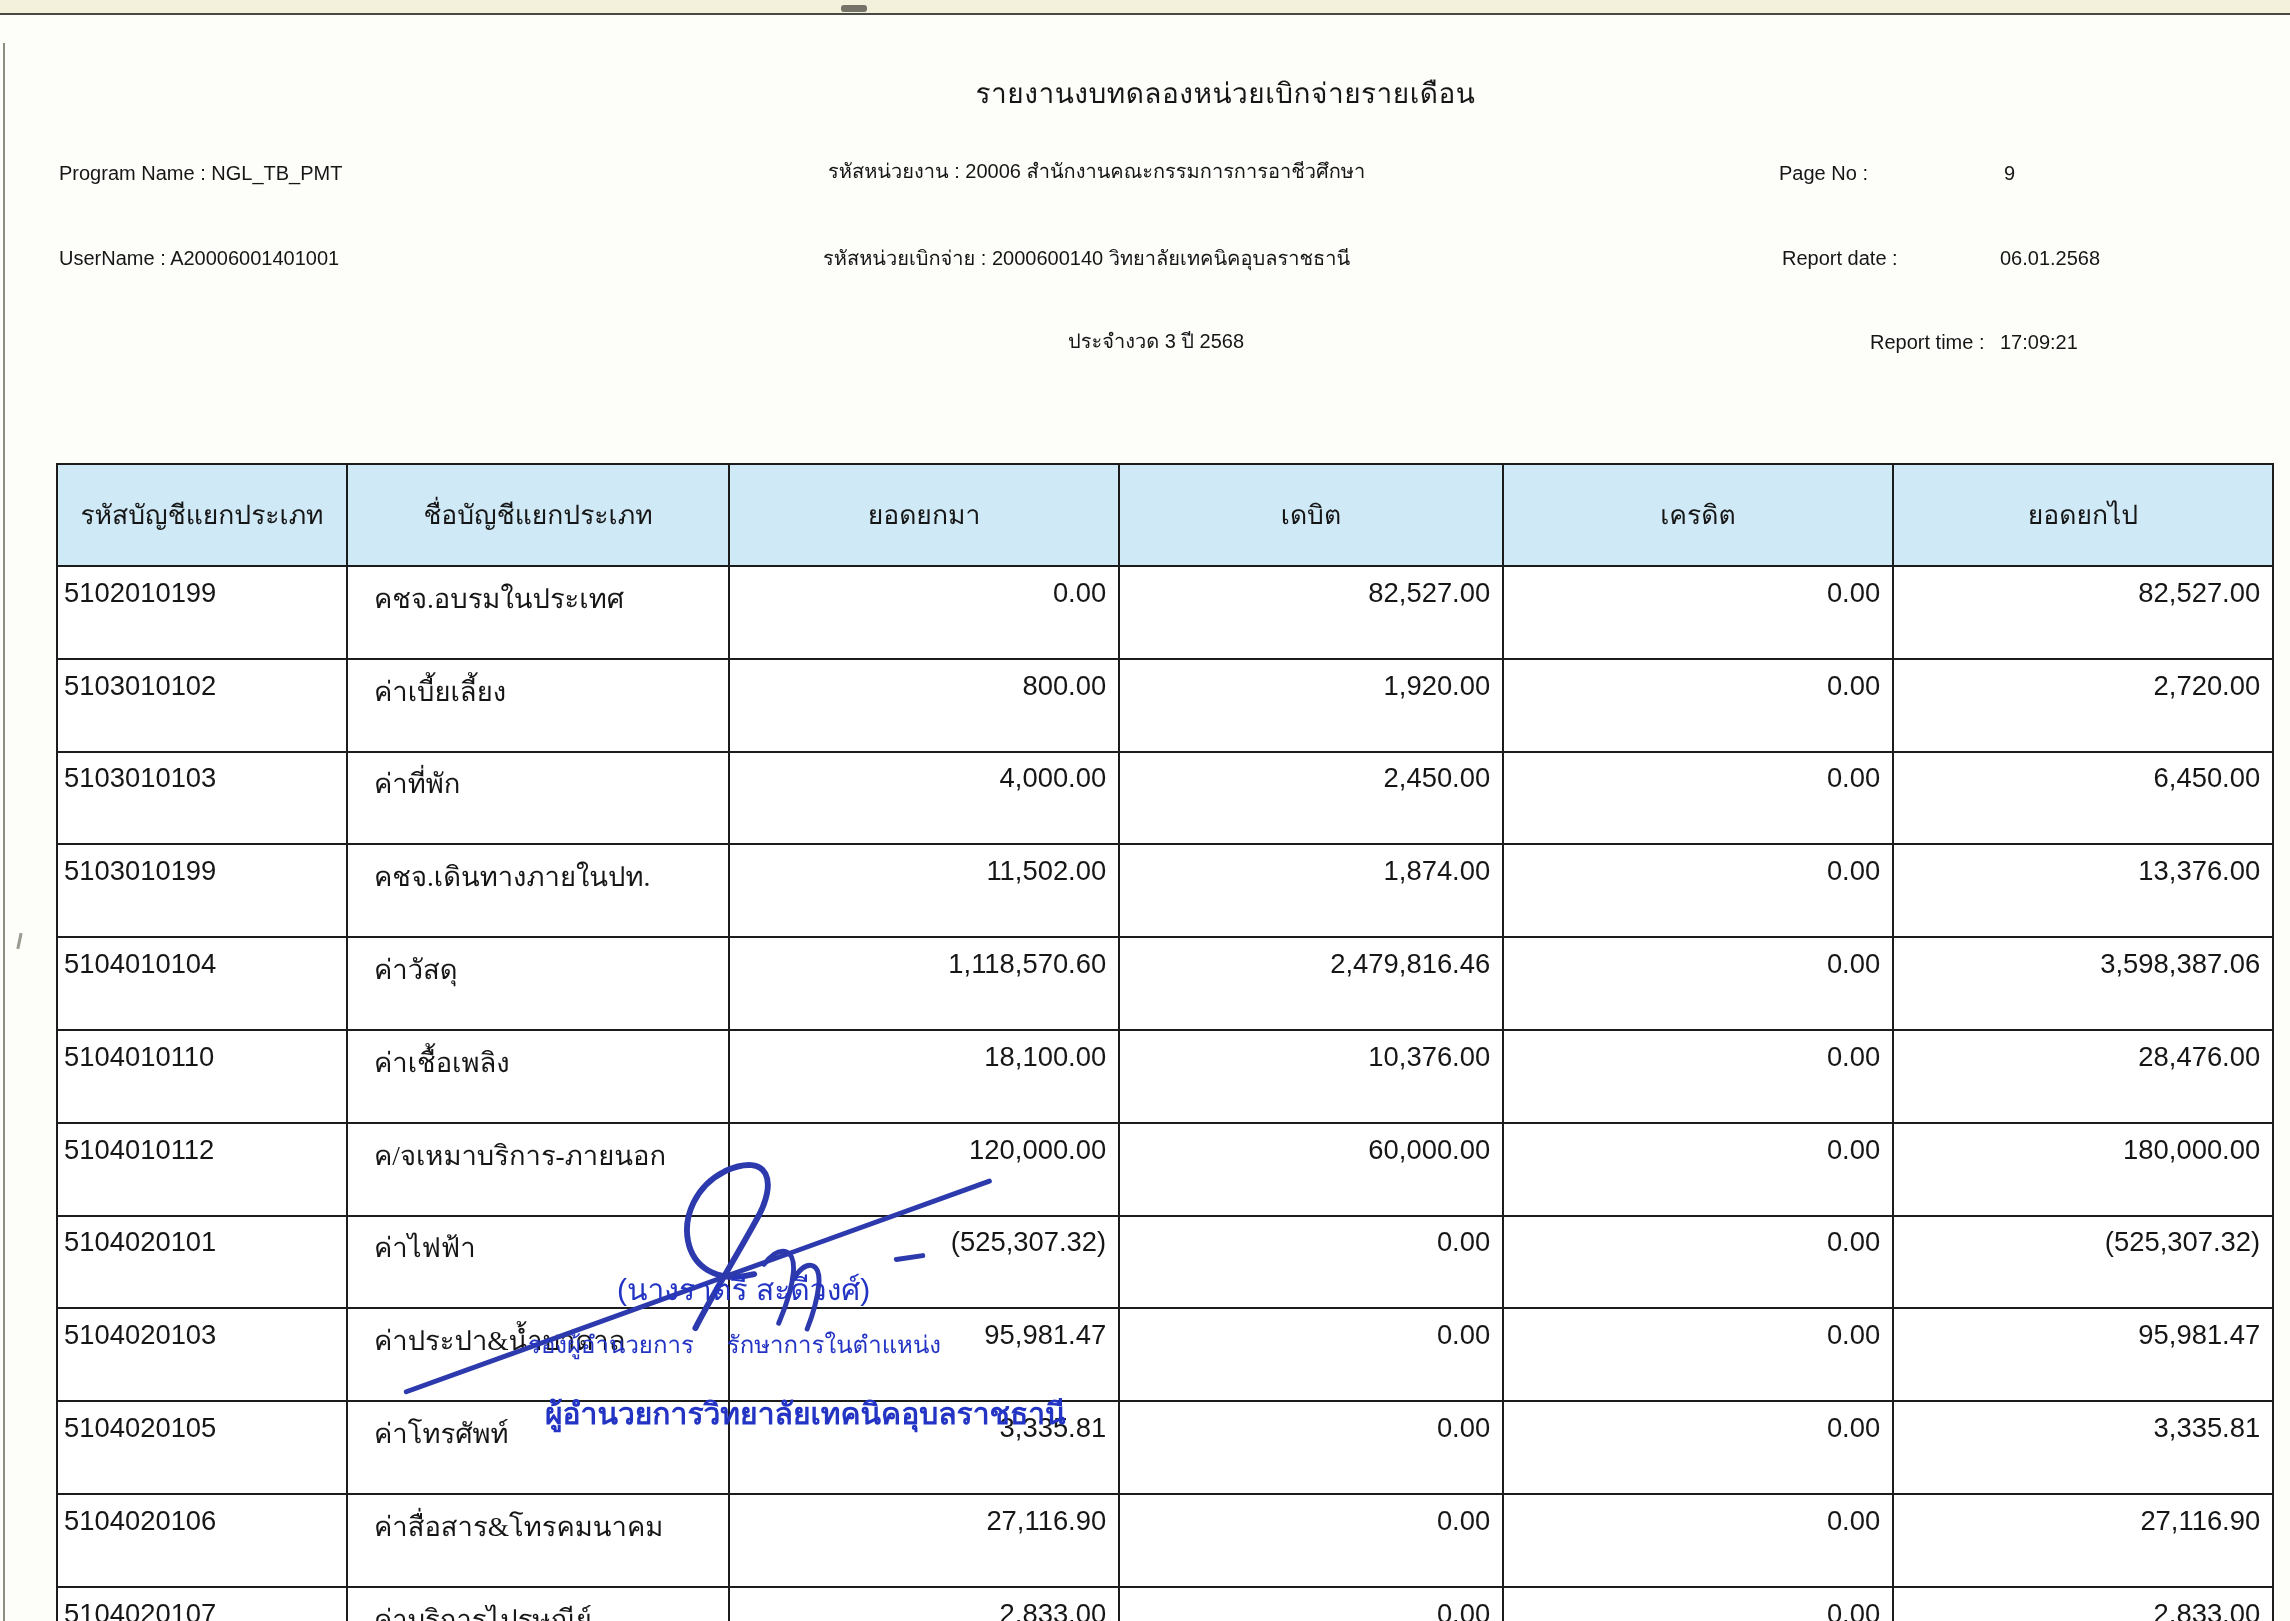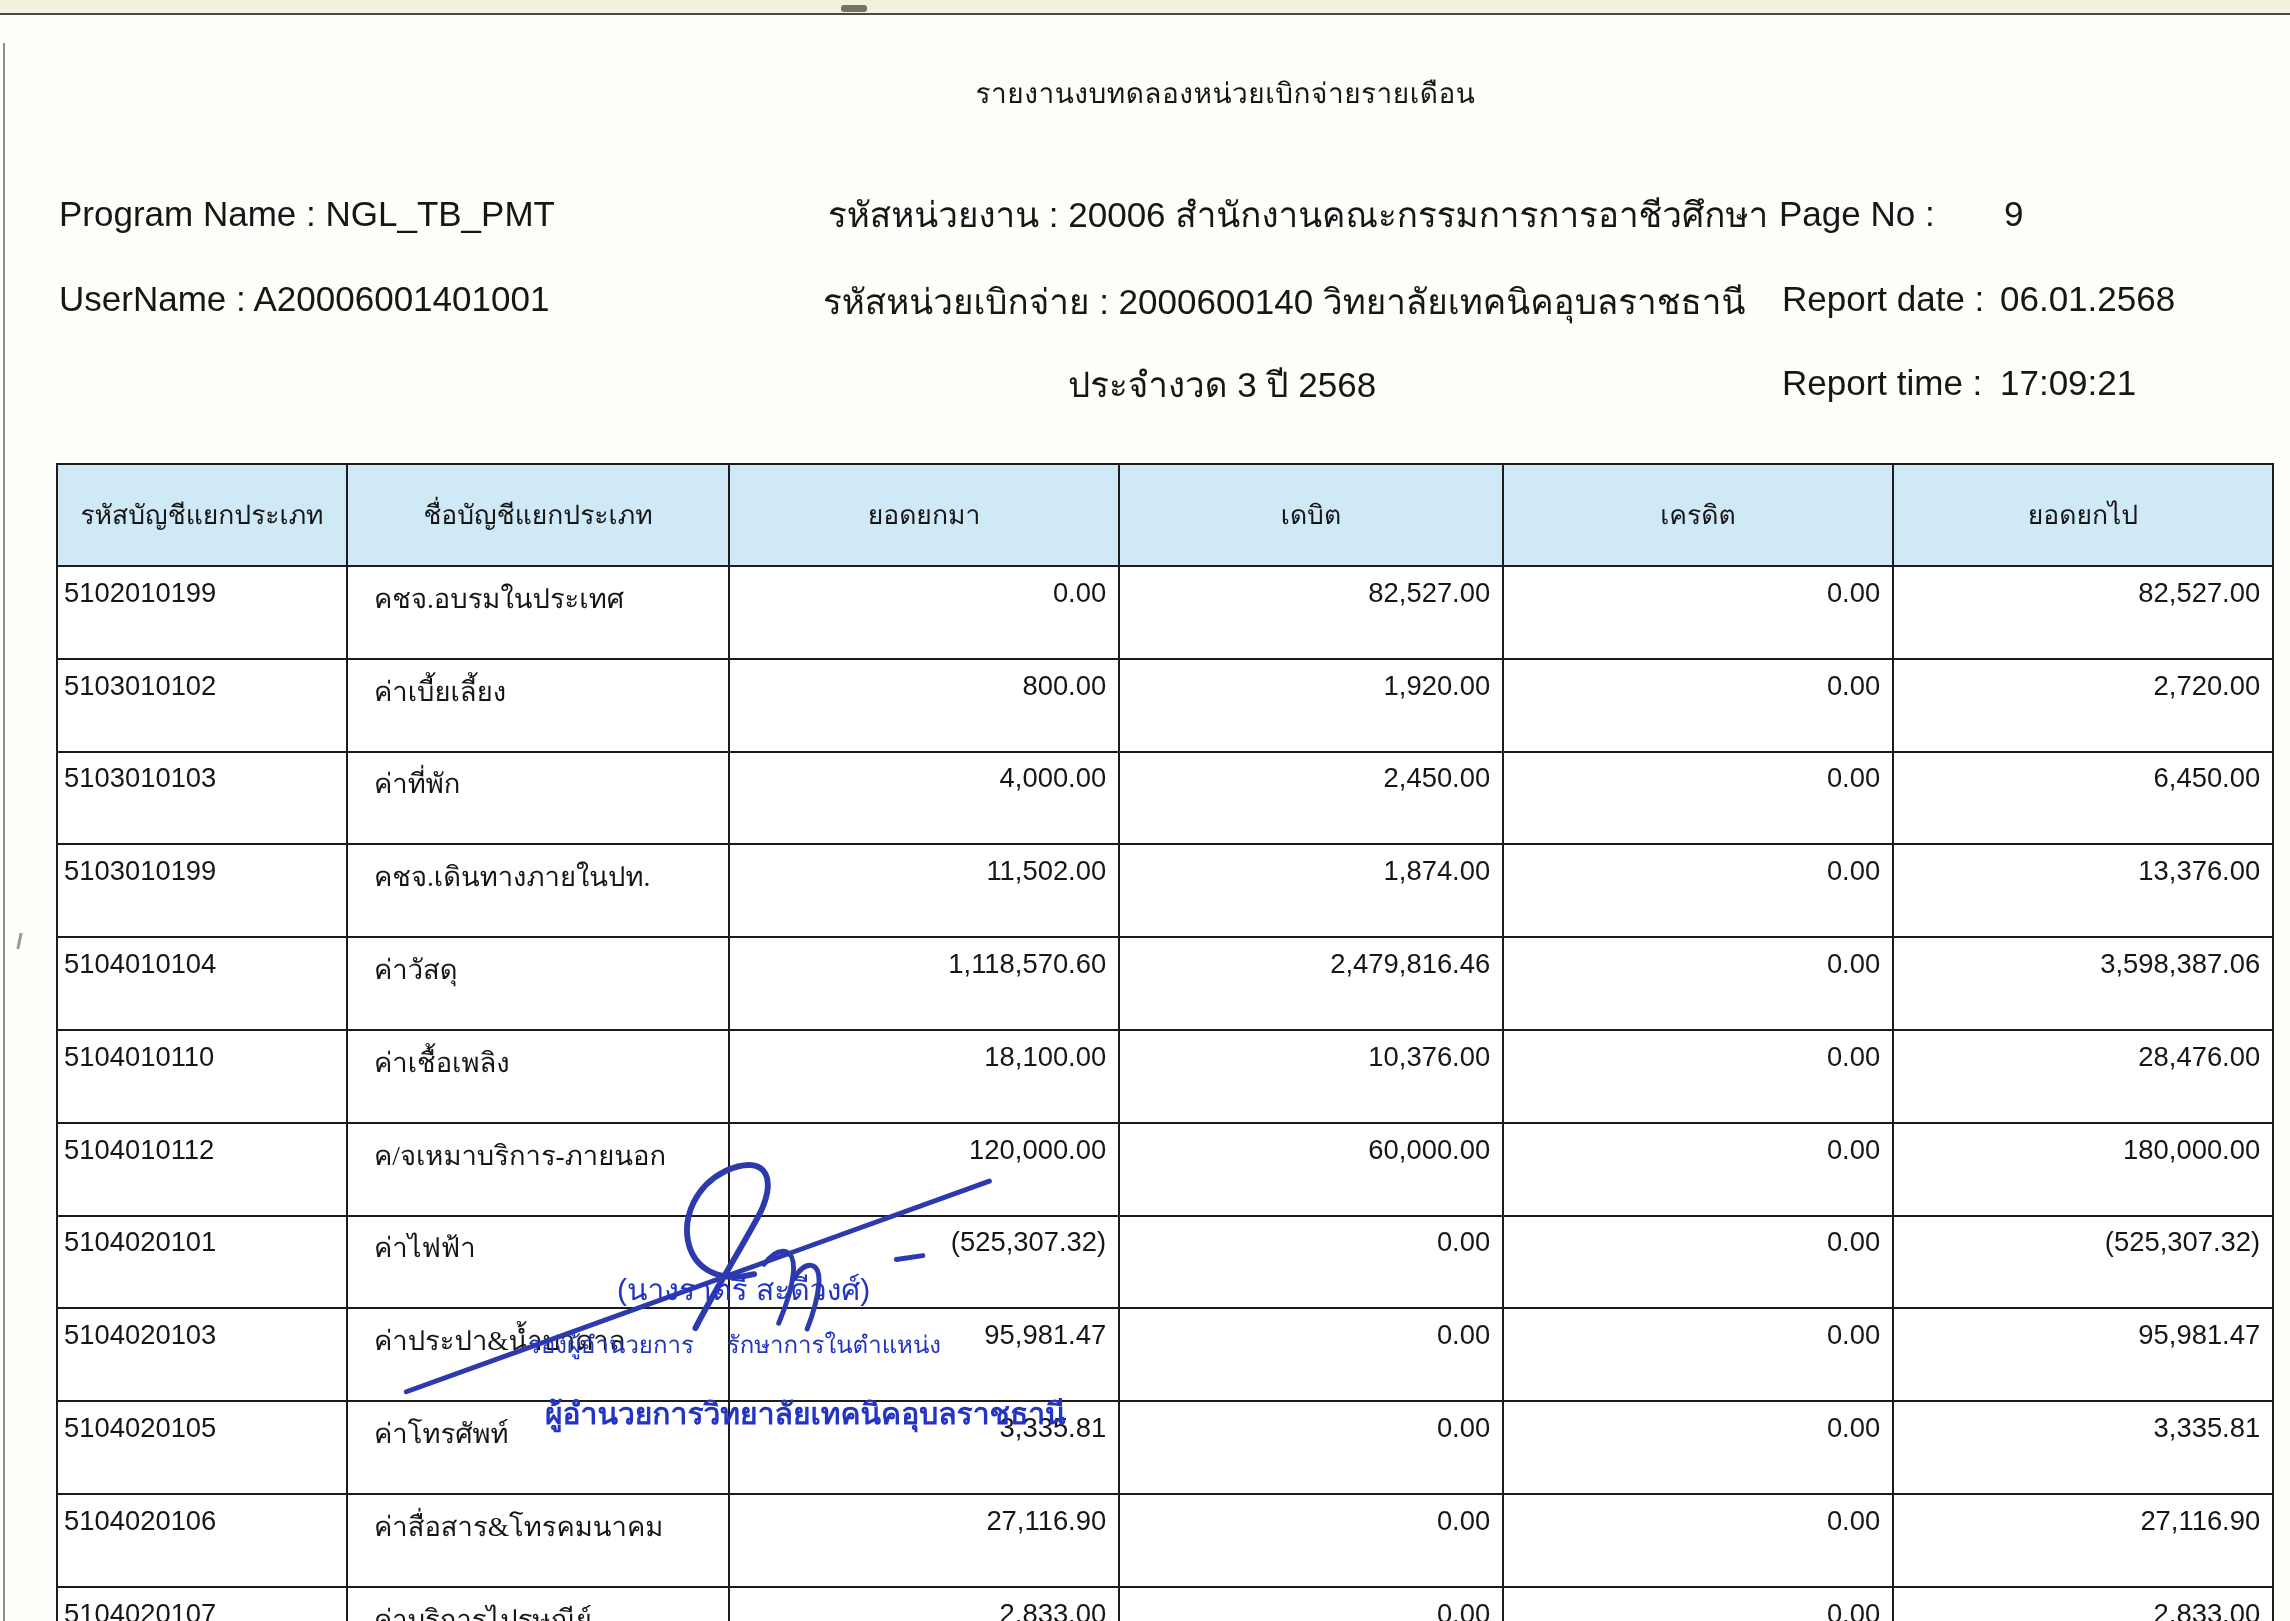--- a/index.html
+++ b/index.html
@@ -17,31 +17,31 @@
     background:var(--paper);
     font-family:"Liberation Sans","DejaVu Sans",sans-serif;
     color:var(--text);
     position:relative;overflow:hidden;
   }
   .scan-strip{position:absolute;left:0;top:0;width:2291px;height:12.7px;background:var(--strip);border-bottom:2.9px solid #4a4a44;}
   .scan-left-line{position:absolute;left:2.9px;top:43px;width:2px;height:1578px;background:#8d8d82;}
   .smudge{position:absolute;left:841px;top:4.9px;width:25.5px;height:6.9px;background:#55524a;border-radius:2.9px;opacity:.8;}
   .tick-artifact{position:absolute;left:17.6px;top:933px;width:2.9px;height:15.7px;background:#9a9a90;transform:rotate(12deg);}
   .doc-title{position:absolute;left:510px;top:71px;width:1431px;text-align:center;font-size:28px;letter-spacing:0.5px;}
-  .hdr{position:absolute;font-size:35px;white-space:nowrap;margin-top:32px;}
+  .hdr{position:absolute;font-size:20px;white-space:nowrap;}
   .lbl-program{left:59px;top:162px;}
   .lbl-user{left:59px;top:247px;}
   .ln-agency{left:828px;top:155px;}
   .ln-disb{left:823px;top:242px;}
   .ln-period{left:1068px;top:325px;}
   .lbl-pageno{left:1779px;top:162px;}
   .val-pageno{left:2004px;top:162px;}
   .lbl-rdate{left:1782px;top:247px;}
   .val-rdate{left:2000px;top:247px;}
-  .lbl-rtime{left:1782px;top:331px;text-align:right;}
+  .lbl-rtime{left:1870px;top:331px;text-align:right;}
   .val-rtime{left:2000px;top:331px;}
 
   table.ledger{
     position:absolute;left:56px;top:463px;
     width:2217px;table-layout:fixed;
     border-collapse:collapse;
     background:#fff;
   }
   table.ledger col:nth-child(1){width:290px;}
   table.ledger col:nth-child(2){width:382px;}

